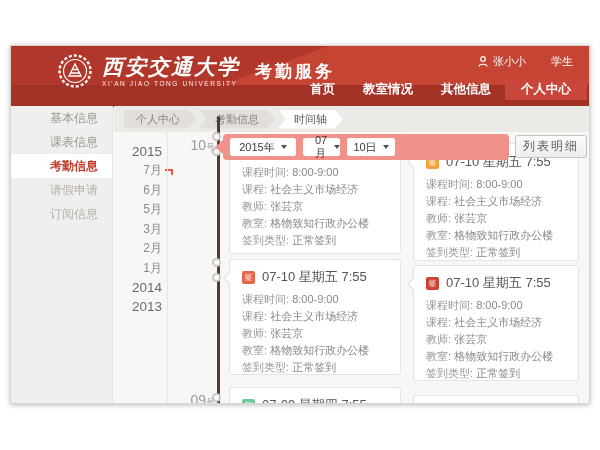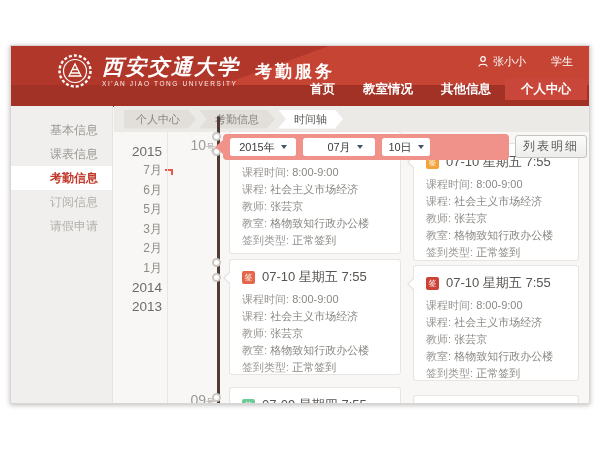--- a/index.html
+++ b/index.html
@@ -28,21 +28,21 @@
     color:#fff; font-size:11px; }
   .user .role { margin-left:20px; }
 
   .nav { position:absolute; right:2px; bottom:7px; height:22px; display:flex; align-items:center; z-index:2; }
   .nav-item { color:#fff; font-size:12.5px; font-weight:bold; line-height:22px; padding:0 14px;
     cursor:pointer; white-space:nowrap; }
   .nav-item.active { background:#c8473a; border-radius:4px 4px 0 0; padding:0 16px; }
 
   
   .sidebar { position:absolute; left:0; top:60px; width:102px; height:299px;
-    background:#f1efed; border-right:1px solid #e6e3e0; padding-top:12px; }
+    background:#f1efed; border-right:1px solid #e6e3e0; padding-top:0; }
   .side-item { height:24px; line-height:24px; font-size:12px; color:#9b9894;
     text-align:right; padding-right:14px; cursor:pointer; }
   .side-item.dim { color:#b3b0ac; }
   .side-item.active { background:#fff; color:#c2392b; font-weight:bold; }
 
   
   .bc-band { position:absolute; left:103px; right:0; top:60px; height:26px; background:#eceae7;
     display:flex; align-items:center; padding-left:10px; gap:3px; }
   .bc-chip { height:19px; line-height:19px; font-size:11px; color:#87837f; background:#e2dfdb;
     padding:0 16px 0 12px; cursor:pointer;
@@ -70,21 +70,21 @@
 
   
   .filter-bar { position:absolute; left:212px; top:88px; width:286px; height:26px; background:#f0928a;
     border-radius:4px; z-index:30; display:flex; align-items:center; padding:0 7px; gap:7px; }
   .filter-arrow { position:absolute; left:-8px; top:6px; width:0; height:0;
     border-top:7px solid transparent; border-bottom:7px solid transparent; border-right:8px solid #f0928a; }
   .fselect { height:18px; background:#fff; border-radius:2.5px; font-size:11px; color:#3a3a3a;
     display:flex; align-items:center; justify-content:center; gap:6px; cursor:pointer; }
   .fselect .caret { width:0; height:0; border-left:3.5px solid transparent; border-right:3.5px solid transparent;
     border-top:4.5px solid #435469; }
-  .fs-year { width:66px; } .fs-month { width:72px;padding-left:12px; } .fs-day { width:48px; }
+  .fs-year { width:66px; } .fs-month { width:37px;padding-left:12px; } .fs-day { width:48px; }
   .fs-type { width:88px; justify-content:space-between; padding:0 12px; }
 
   .list-btn { position:absolute; left:504px; top:89px; width:72px; height:23px; z-index:30;
     background:linear-gradient(#fcfcfb,#ededeb); border:1px solid #c6c3c0; border-radius:3px;
     font-size:12px; color:#5a5a5a; letter-spacing:2px; display:flex; align-items:center;
     justify-content:center; cursor:pointer; }
 
   
   .card { position:absolute; background:#fff; border:1px solid #e7e4e1; border-radius:3px; z-index:10;
     padding:8px 12px; }
@@ -142,22 +142,22 @@
       <div class="nav-item">教室情况</div>
       <div class="nav-item">其他信息</div>
       <div class="nav-item active">个人中心</div>
     </div>
   </div>
 
   <div class="sidebar">
     <div class="side-item">基本信息</div>
     <div class="side-item">课表信息</div>
     <div class="side-item active">考勤信息</div>
+    <div class="side-item dim">请假申请</div>
     <div class="side-item dim">订阅信息</div>
-    <div class="side-item dim">请假申请</div>
   </div>
 
   <div class="bc-band">
     <div class="bc-chip">个人中心</div>
     <div class="bc-chip mid">考勤信息</div>
     <div class="bc-chip last">时间轴</div>
   </div>
 
   <div class="years">
     <span class="yrow year">2015</span>

